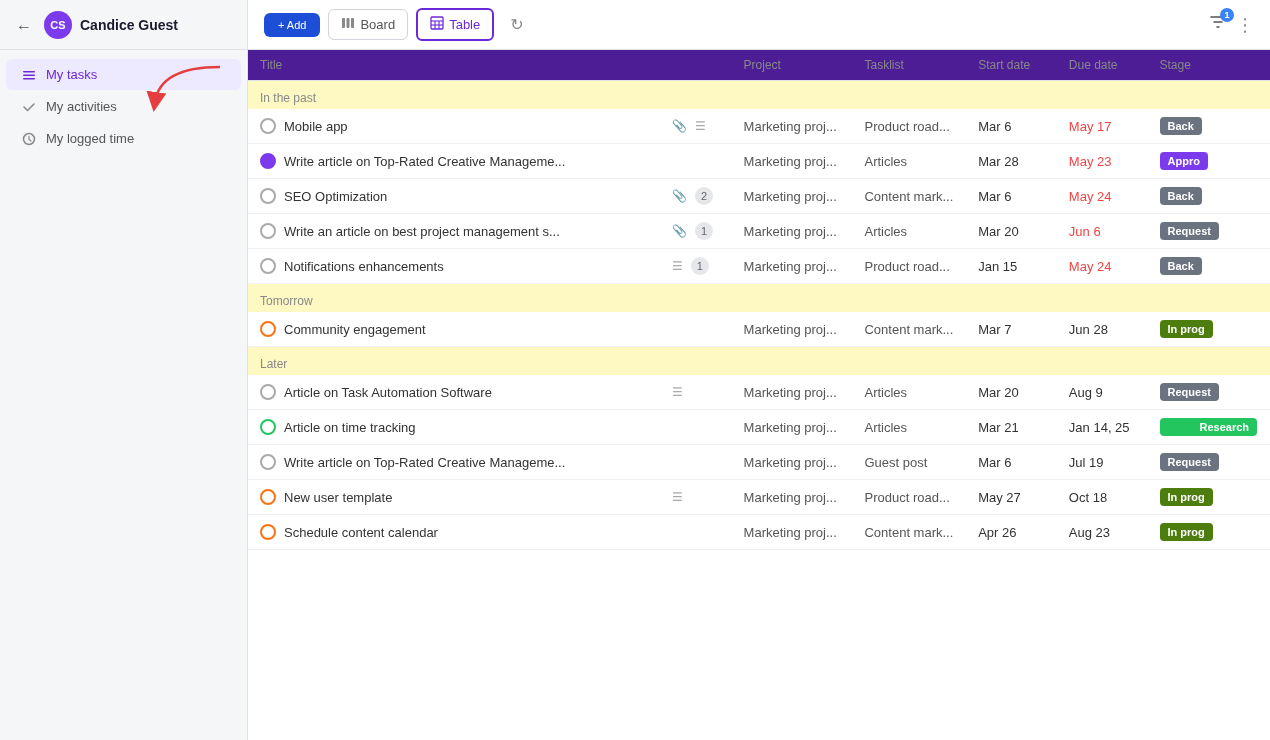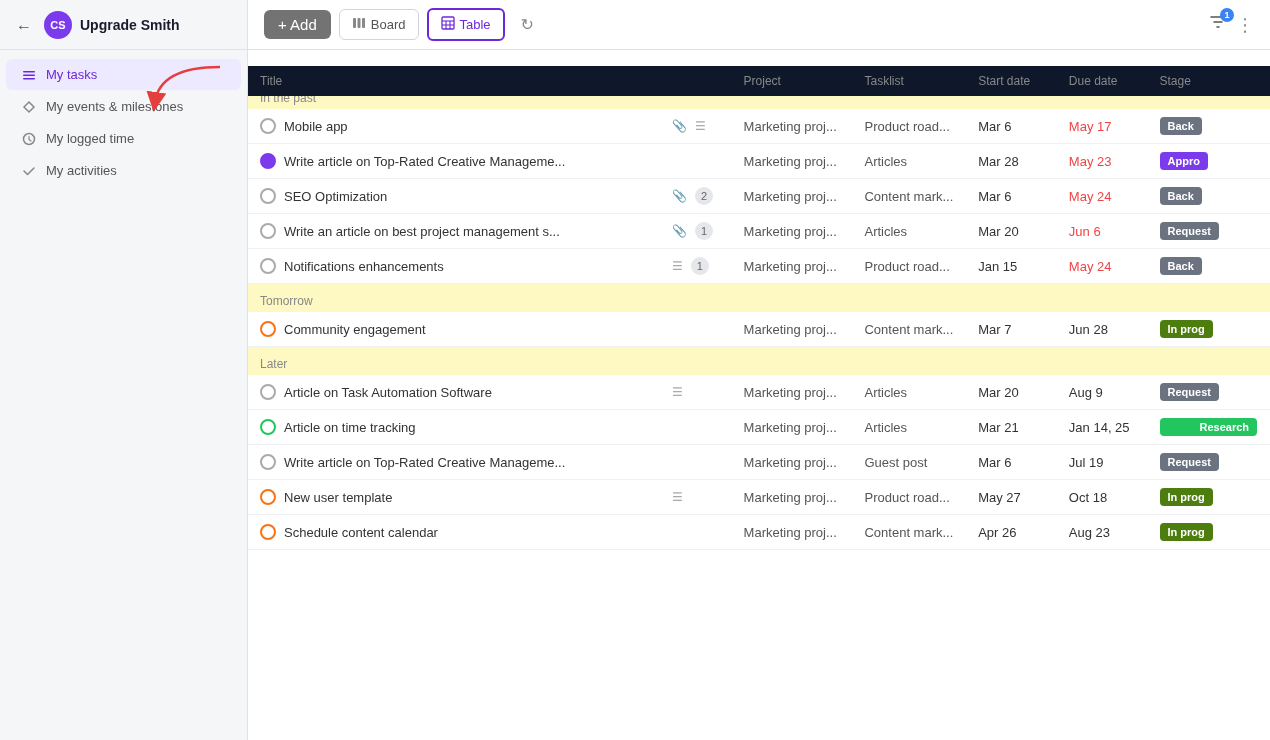--- a/index.html
+++ b/index.html
@@ -73,23 +73,23 @@
     .toolbar {
       display: flex;
       align-items: center;
       padding: 8px 16px;
       border-bottom: 1px solid #e0e2e7;
       gap: 8px;
       height: 50px;
     }
     .btn-add {
       display: flex; align-items: center; gap: 5px;
-      background: #737373; color: white;
+      background: #1d4ed8; color: white;
       border: none; border-radius: 6px;
-      padding: 6px 14px; font-size: 15px; font-weight: 500;
+      padding: 6px 14px; font-size: 11px; font-weight: 500;
       cursor: pointer;
     }
     .btn-view {
       display: flex; align-items: center; gap: 5px;
       background: transparent; color: #555;
       border: 1px solid #d1d5db; border-radius: 6px;
       padding: 6px 12px; font-size: 13px;
       cursor: pointer;
     }
     .btn-view.active {
@@ -122,29 +122,29 @@
     .table-container {
       flex: 1;
       overflow-y: auto;
       overflow-x: hidden;
     }
     table {
       width: 100%;
       border-collapse: collapse;
     }
     thead th {
-      background: #0f172a;
+      background: #4c1d95;
       padding: 8px 12px;
       text-align: left;
       font-size: 12px;
       color: #888;
       font-weight: 500;
       border-bottom: 1px solid #e0e2e7;
       white-space: nowrap;
-      position: sticky; top: 16px; z-index: 10;
+      position: sticky; top: 0; z-index: 10;
     }
     .th-title { width: 480px; }
     .th-project { width: 120px; }
     .th-tasklist { width: 110px; }
     .th-start { width: 90px; }
     .th-due { width: 90px; }
     .th-stage { width: 90px; }
 
     .section-header td {
       padding: 10px 12px 4px;
@@ -198,61 +198,53 @@
       color: #555; white-space: nowrap; overflow: hidden; text-overflow: ellipsis; max-width: 105px; display: block;
     }
   </style>
 </head>
 <body>
 
 <div class="sidebar">
   <div class="sidebar-header">
     <div class="back-btn">←</div>
     <div class="avatar">CS</div>
-    <span class="sidebar-title">Upgrade Smith</span>
+    <span class="sidebar-title">Candice Guest</span>
   </div>
   <nav class="sidebar-nav">
 
     <div class="nav-item active">
       <span class="nav-icon">
         <svg width="14" height="14" viewBox="0 0 14 14" fill="none">
             <rect x="1" y="3" width="12" height="1.5" rx="0.75" fill="#6d28d9"></rect>
             <rect x="1" y="6.5" width="12" height="1.5" rx="0.75" fill="#6d28d9"></rect>
             <rect x="1" y="10" width="12" height="1.5" rx="0.75" fill="#6d28d9"></rect>
           </svg>
       </span>
       <span>My tasks</span>
     </div>
 
+
     <div class="nav-item">
       <span class="nav-icon">
         <svg width="14" height="14" viewBox="0 0 14 14" fill="none">
-            <path d="M2 7 L7 2 L12 7 L7 12 Z" stroke="#888" stroke-width="1.5" fill="none"></path>
+            <path d="M2 7 L5.5 10.5 L12 4" stroke="#888" stroke-width="1.5" stroke-linecap="round" stroke-linejoin="round" fill="none"></path>
           </svg>
       </span>
-      <span>My events &amp; milestones</span>
+      <span>My activities</span>
     </div>
 
     <div class="nav-item">
       <span class="nav-icon">
         <svg width="14" height="14" viewBox="0 0 14 14" fill="none">
             <circle cx="7" cy="7" r="5.5" stroke="#888" stroke-width="1.5"></circle>
             <path d="M7 4.5V7.5L9 9" stroke="#888" stroke-width="1.2" stroke-linecap="round"></path>
           </svg>
       </span>
       <span>My logged time</span>
-    </div>
-
-    <div class="nav-item">
-      <span class="nav-icon">
-        <svg width="14" height="14" viewBox="0 0 14 14" fill="none">
-            <path d="M2 7 L5.5 10.5 L12 4" stroke="#888" stroke-width="1.5" stroke-linecap="round" stroke-linejoin="round" fill="none"></path>
-          </svg>
-      </span>
-      <span>My activities</span>
     </div>
   </nav>
 </div>
 
 <div class="main">
 
   <div class="toolbar">
     <button class="btn-add">+ Add</button>
     <button class="btn-view">
       <span>

